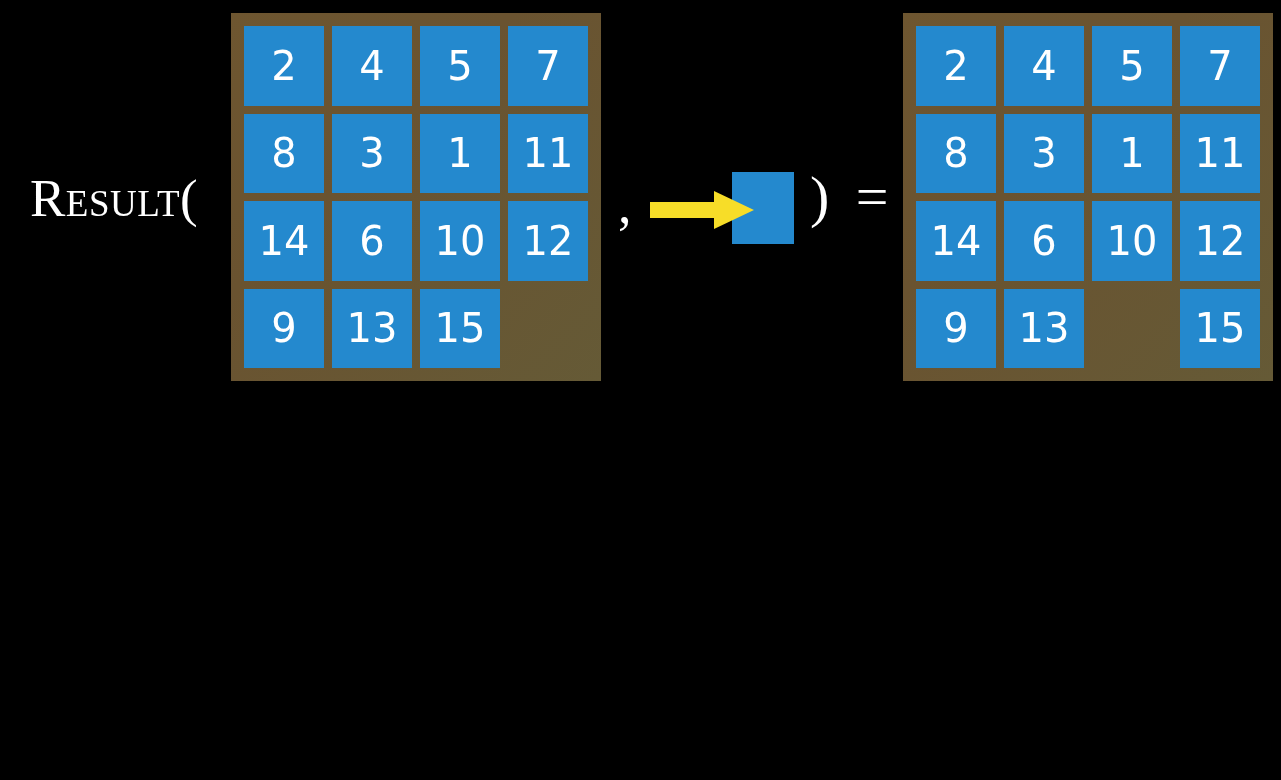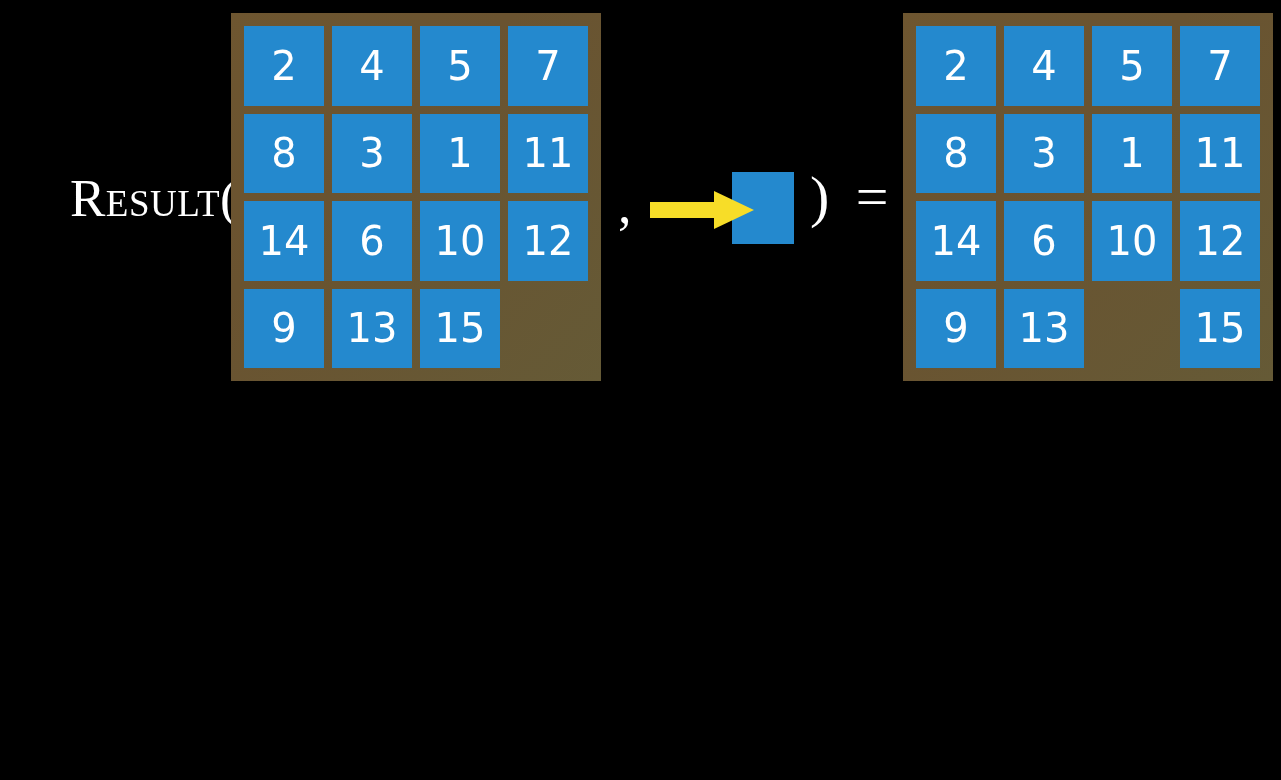--- a/index.html
+++ b/index.html
@@ -32,21 +32,20 @@
   
   .result-label {
     position: absolute;
     color: #ffffff;
     font-family: "Liberation Serif", serif;
     font-size: 53px;
     line-height: 1;
     font-variant: small-caps;
     letter-spacing: 0.5px;
     white-space: nowrap;
-    margin-left: 40px;
     -webkit-font-smoothing: antialiased;
   }
   #row-0 .result-label { left: 30px; top: 172px; }
 
   
   .comma {
     position: absolute;
     color: #ffffff;
     font-family: "Liberation Serif", serif;
     font-size: 54px;

